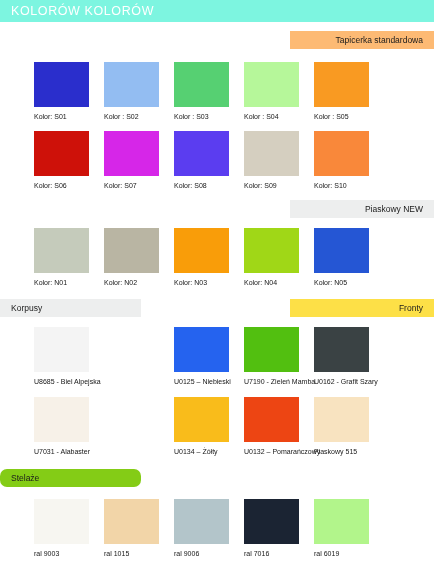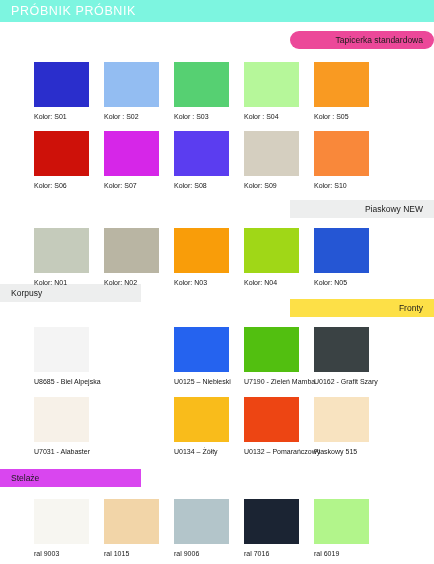--- a/index.html
+++ b/index.html
@@ -49,21 +49,21 @@
     color: #1b1b1b;
     white-space: nowrap;
   }
   .section-bar.align-right { justify-content: flex-end; }
   .section-bar.align-right span { margin-right: 11px; }
   .section-bar.align-left  { justify-content: flex-start; }
   .section-bar.align-left span { margin-left: 11px; }
 
   #bar-tapicerka-standardowa { left: 290px; top: 31px;  width: 144px; }
   #bar-tapicerka-new         { left: 290px; top: 200px; width: 144px; }
-  #bar-korpusy               { left: 0px;   top: 284px; width: 141px; }
+  #bar-korpusy               { left: 0px;   top: 299px; width: 141px; }
   #bar-fronty                { left: 290px; top: 299px; width: 144px; }
   #bar-stelaze               { left: 0px;   top: 469px; width: 141px; }
 
   
   .swatch-row {
     position: absolute;
     left: 34px;
     width: 400px;
     display: flex;
   }
@@ -92,40 +92,40 @@
   #row-s2 { top: 131px; }
   #row-n1 { top: 228px; }
   #row-k1 { top: 327px; }
   #row-k2 { top: 397px; }
   #row-r1 { top: 499px; }
 </style>
 </head>
 <body>
 
 <div class="page-title-bar" style="background: rgb(125, 245, 224);">
-  <div class="page-title" style="color: rgb(255, 255, 255);">PRÓBNIK PRÓBNIK</div>
-</div>
-
-<div class="section-bar align-right" id="bar-tapicerka-standardowa" style="background: #ec4899; border-radius: 9px;">
+  <div class="page-title" style="color: rgb(255, 255, 255);">KOLORÓW KOLORÓW</div>
+</div>
+
+<div class="section-bar align-right" id="bar-tapicerka-standardowa" style="background: #fdba74;">
   <span>Tapicerka standardowa</span>
 </div>
 
 <div class="section-bar align-right" id="bar-tapicerka-new" style="background: rgb(237, 238, 238);">
   <span>Piaskowy NEW</span>
 </div>
 
 <div class="section-bar align-left" id="bar-korpusy" style="background: rgb(237, 238, 238);">
   <span>Korpusy</span>
 </div>
 
 <div class="section-bar align-right" id="bar-fronty" style="background: #fde047;">
   <span>Fronty</span>
 </div>
 
-<div class="section-bar align-left" id="bar-stelaze" style="background: #d946ef;">
+<div class="section-bar align-left" id="bar-stelaze" style="background: #84cc16; border-radius: 7px;">
   <span>Stelaże</span>
 </div>
 
 <div class="swatch-row" id="row-s1">
     <div class="swatch-cell">
       <div class="swatch-chip" style="background: rgb(42, 46, 204);"></div>
       <div class="swatch-label">Kolor: S01</div>
     </div>
     <div class="swatch-cell">
       <div class="swatch-chip" style="background: rgb(147, 189, 242);"></div>

